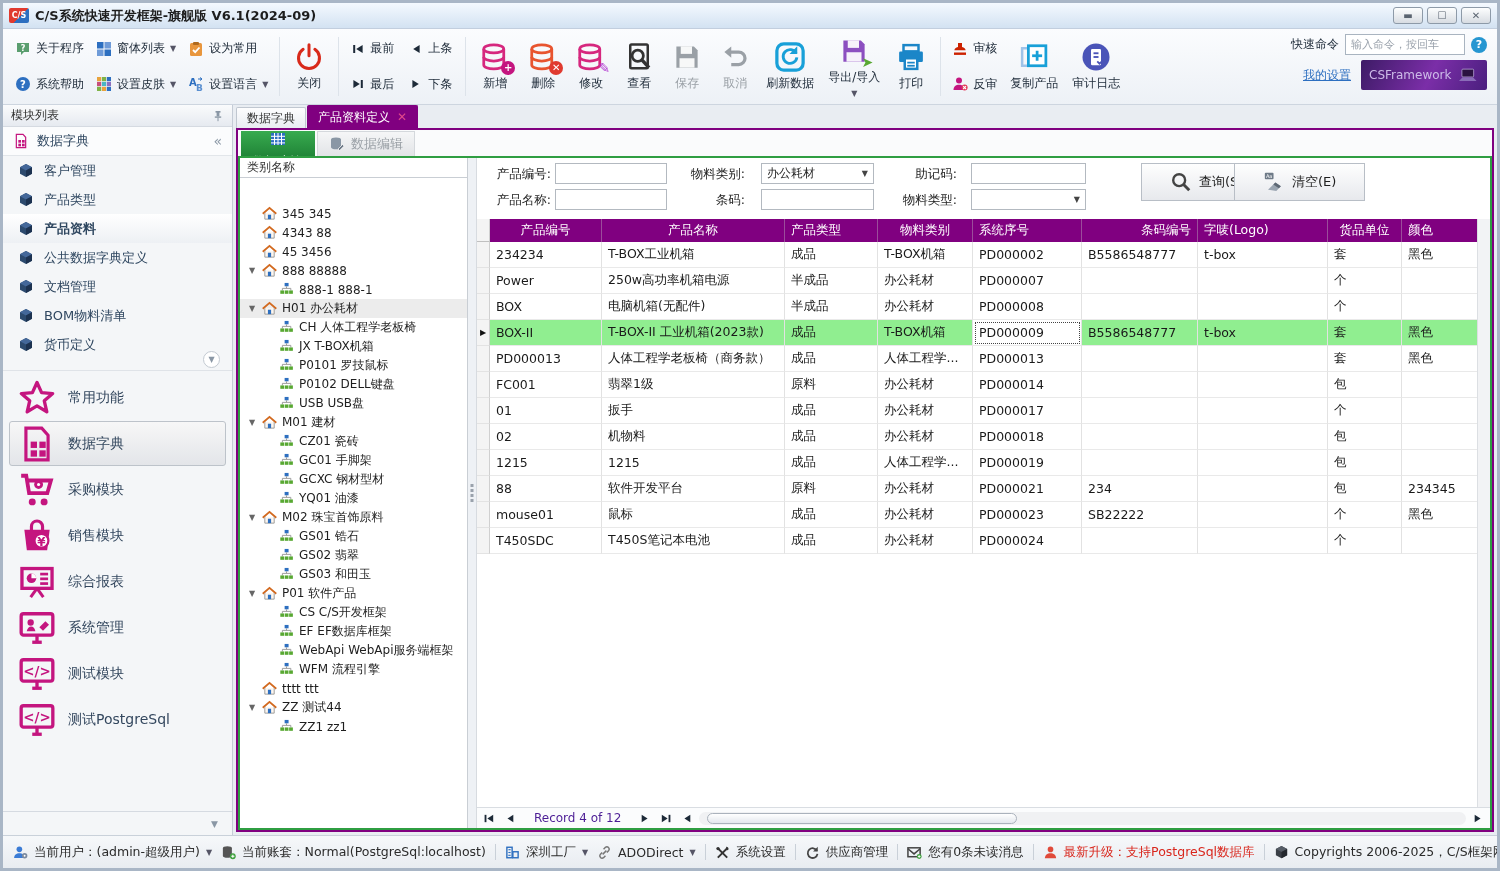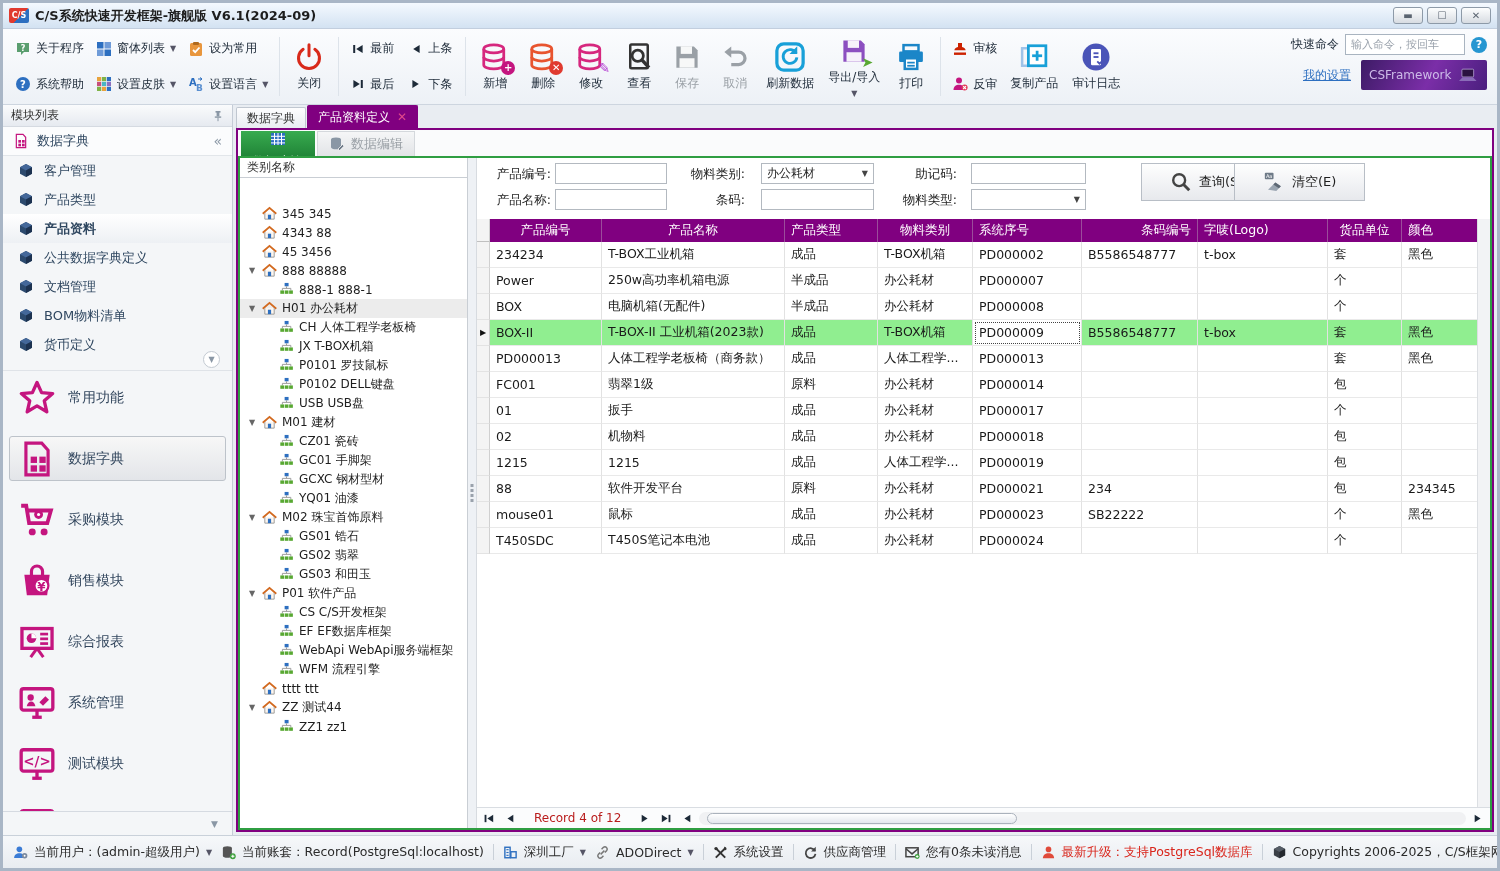--- a/index.html
+++ b/index.html
@@ -44,21 +44,21 @@
   .side-header{height:22px;background:linear-gradient(#fafbfc,#e6eaf0);border-bottom:1px solid #d5dae1;display:flex;align-items:center;padding:0 8px;font-size:12px;color:#333;flex:0 0 auto;}
   .side-header .pinwrap{margin-left:auto;width:12px;height:12px;}
   .side-group{height:29px;display:flex;align-items:center;gap:8px;padding:0 10px;border-bottom:1px solid #e2e6ea;font-size:13px;color:#2f4760;background:#fbfcfd;flex:0 0 auto;}
   .icon15{width:16px;height:16px;flex:0 0 16px;}
   .side-group .chev{margin-left:auto;color:#8a97a5;font-size:14px;}
   .side-items{flex:0 0 auto;}
   .side-item{height:29px;display:flex;align-items:center;gap:10px;padding:0 15px;font-size:13px;color:#2f4760;cursor:default;}
   .side-item.current{background:linear-gradient(#ffffff,#edf0f4);font-weight:bold;}
   .side-overflow{height:12px;position:relative;border-bottom:1px solid #dfe3e8;flex:0 0 auto;}
   .circle-btn{position:absolute;right:12px;top:-8px;width:17px;height:17px;border-radius:50%;border:1px solid #c3cad2;background:#fff;color:#8a97a5;font-size:8px;display:flex;align-items:center;justify-content:center;}
-  .side-modules{flex:1;padding:4px 6px 0 6px;display:flex;flex-direction:column;justify-content:flex-start;gap:16px;overflow:hidden;}
+  .side-modules{flex:1;padding:4px 6px 0 6px;display:flex;flex-direction:column;justify-content:flex-start;gap:1px;overflow:hidden;}
   .module{height:45px;display:flex;align-items:center;gap:12px;padding:0 8px;font-size:14px;color:#33475e;border:1px solid transparent;border-radius:3px;flex:0 0 auto;cursor:default;}
   .module.selected{background:linear-gradient(#f7f7f7,#e3e5e9);border-color:#bdc3ca;}
   .icon40{width:38px;height:38px;flex:0 0 38px;}
   .side-bottom{height:24px;border-top:1px solid #d5dae1;display:flex;align-items:center;justify-content:flex-end;padding:0 14px;color:#8a97a5;font-size:9px;flex:0 0 auto;}
   
   .content{flex:1;display:flex;flex-direction:column;min-width:0;background:#e9edf2;}
   .tabstrip{height:23px;display:flex;align-items:flex-end;padding-left:3px;gap:1px;flex:0 0 auto;}
   .tab{height:21px;display:flex;align-items:center;gap:7px;padding:0 10px;font-size:12px;border:1px solid #c0c7d0;border-bottom:none;background:linear-gradient(#fdfdfe,#e9edf2);color:#333;border-radius:2px 2px 0 0;cursor:default;white-space:nowrap;}
   .tab.active{background:#800080;color:#fff;border-color:#800080;height:23px;}
   .tab .close{color:#e0488a;font-weight:bold;font-size:12px;}
@@ -96,21 +96,21 @@
   .g-ind{width:13px;flex:0 0 13px;border-right:1px solid #d0d0d0;border-bottom:1px solid #e3e3e3;background:#f4f4f4;display:flex;align-items:center;justify-content:center;font-size:8px;color:#111;}
   .grow.header .g-ind{border-bottom:1px solid #c0c0c0;}
   .gcell{padding:0 6px;font-size:12.5px;display:flex;align-items:center;border-right:1px solid #e2e2e2;border-bottom:1px solid #e9e9e9;color:#1a1a1a;overflow:hidden;white-space:nowrap;flex:0 0 auto;}
   .grow.header .gcell{color:#fff;border-right:1px solid #9b4d9b;border-bottom:none;font-size:12.5px;}
   .grow.selected .gcell{background:#90EE90;}
   .grow.selected .gcell.focus-cell{background:#fff;outline:1px dotted #444;outline-offset:-3px;}
   .vscroll{width:13px;background:#f2f3f5;border-left:1px solid #dcdfe3;flex:0 0 auto;}
   .navrow{height:21px;border-top:1px solid #d9dde2;display:flex;align-items:center;background:#fbfcfd;padding:0 3px;gap:3px;font-size:12px;flex:0 0 auto;}
   .nav-btn{width:18px;height:15px;display:flex;align-items:center;justify-content:center;color:#333;}
   .nav-btn .icon12{width:11px;height:11px;}
-  .record-text{margin:0 12px;color:#b91c1c;white-space:nowrap;}
+  .record-text{margin:0 12px;color:#4c1d95;white-space:nowrap;}
   .hscroll{flex:1;height:15px;display:flex;align-items:center;gap:3px;}
   .hs-track{flex:1;height:13px;background:#f0f1f3;border-radius:7px;position:relative;}
   .hs-thumb{position:absolute;left:8px;top:1px;width:310px;height:11px;border:1px solid #aab2bc;border-radius:6px;background:linear-gradient(#ffffff,#e3e7ed);}
   
   .statusbar{height:33px;background:linear-gradient(#f6f8fa,#e8ecf1);border-top:1px solid #c9d1da;display:flex;align-items:center;padding:0 10px;font-size:12.5px;color:#2b2b2b;gap:9px;flex:0 0 auto;overflow:hidden;}
   .sb-item{display:flex;align-items:center;gap:6px;white-space:nowrap;cursor:default;}
   .sb-sep{width:1px;height:16px;background:#c9d0d8;flex:0 0 1px;}
   .sb-item.push{margin-left:auto;}
   .icon-sb{width:15px;height:15px;flex:0 0 15px;}
   .icon-sb svg{width:100%;height:100%;}
@@ -1275,21 +1275,21 @@
       </span>
       <span class="sb-item " style="">
         <span class="icon-sb">
           <svg viewBox="0 0 16 16">
             <ellipse cx="6.8" cy="3.4" rx="4.8" ry="2" fill="#555"></ellipse>
             <path d="M2 3.4v8.2c0 1.1 2.1 2 4.8 2s4.8-.9 4.8-2V3.4" fill="#555"></path>
             <circle cx="12.6" cy="12" r="3.1" fill="#3fa13f"></circle>
             <path d="M12.6 10.3v3.4M10.9 12h3.4" stroke="#fff" stroke-width="1.2"></path>
           </svg>
         </span>
-        <span>当前账套：Record(PostgreSql:localhost)</span>
+        <span>当前账套：Normal(PostgreSql:localhost)</span>
       </span>
       <span class="sb-sep"></span>
       <span class="sb-item " style="">
         <span class="icon-sb">
           <svg viewBox="0 0 16 16">
             <rect x="2" y="2.4" width="5.6" height="11.2" fill="none" stroke="#2d6fc0" stroke-width="1.5"></rect>
             <rect x="8.4" y="7.2" width="5.6" height="6.4" fill="none" stroke="#2d6fc0" stroke-width="1.5"></rect>
             <line x1="3.6" y1="5" x2="6" y2="5" stroke="#2d6fc0" stroke-width="1.2"></line>
             <line x1="3.6" y1="8" x2="6" y2="8" stroke="#2d6fc0" stroke-width="1.2"></line>
             <line x1="3.6" y1="11" x2="6" y2="11" stroke="#2d6fc0" stroke-width="1.2"></line>

